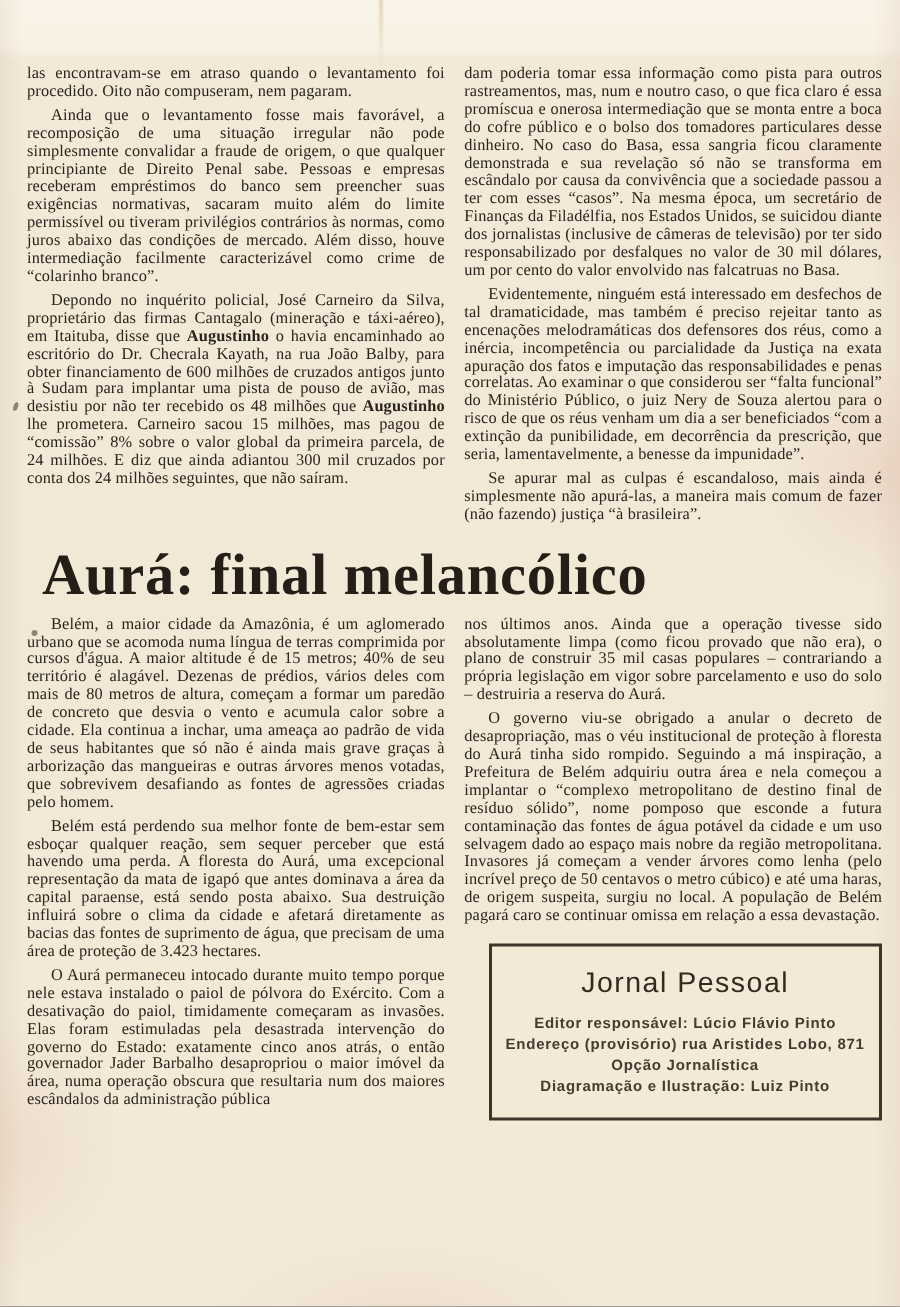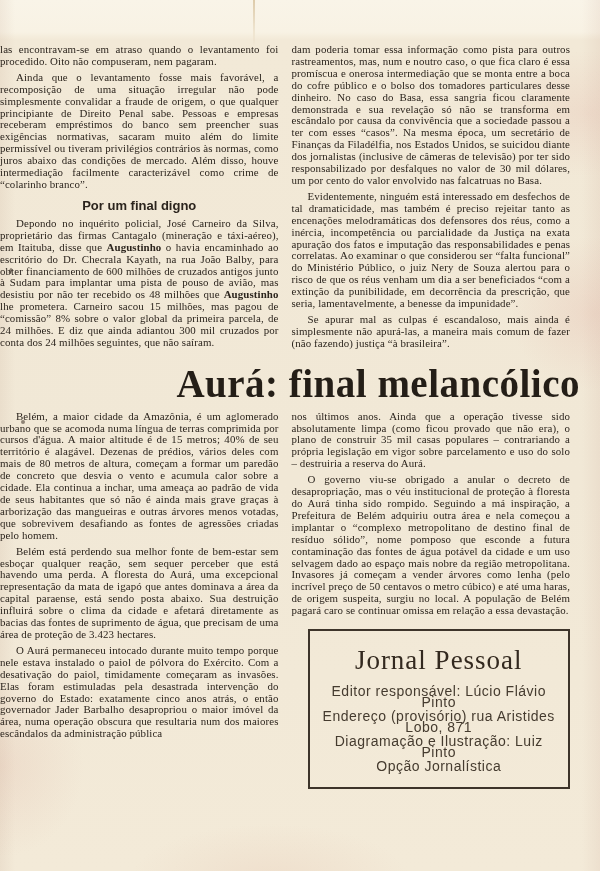--- a/index.html
+++ b/index.html
@@ -14,65 +14,64 @@
       linear-gradient(to bottom, #f9f4e8 0, #f8f2e4 32px, #f2e9d7 40px, #f1e8d6 55%, #f3ead8 100%);
     font-family:"Liberation Serif","DejaVu Serif",serif;
     color:#2b241d;
   }
   .crease{position:absolute;left:253px;top:0;width:2px;height:46px;
     background:linear-gradient(to bottom, rgba(198,168,118,.55), rgba(198,168,118,0));
     filter:blur(.6px);}
   .speck{position:absolute;background:rgba(62,50,40,.55);border-radius:50%;}
   .speck.s1{left:9px;top:268px;width:3px;height:6px;transform:rotate(20deg);}
   .speck.s2{left:21px;top:420px;width:4px;height:4px;}
-  .content{position:absolute;left:0;top:44px;width:570px;}
+  .content{position:absolute;left:18px;top:44px;width:570px;}
   .cols{display:grid;grid-template-columns:1fr 1fr;column-gap:13px;}
   .para{
     margin:0 0 4px 0;font-size:10.9px;line-height:11.9px;text-align:justify;
     text-indent:16px;letter-spacing:.1px;
   }
   .para.cont{text-indent:0;}
   .subhead{
     margin:7px 0 5px 0;text-align:center;font-family:"Liberation Sans","DejaVu Sans",sans-serif;
     font-size:13px;font-weight:bold;color:#2b241d;
   }
   .headline{
-    margin:7px 0 5px 0;text-align:right;transform:translateX(10px);
+    margin:7px 0 5px 0;text-align:left;transform:translateX(10px);
     font-size:39px;font-weight:bold;letter-spacing:.5px;color:#241e17;
     font-family:"Liberation Serif","DejaVu Serif",serif;
   }
   .masthead-box{
     margin:12px 0 0 16px;border:2px solid #3d342a;padding:10px 6px 12px 6px;
     text-align:center;
   }
   .masthead-title{
-    margin:4px 0 10px 0;font-size:27px;font-weight:normal;letter-spacing:1px;color:#33291f;
-    font-family:Liberation Serif, serif;
+    margin:4px 0 10px 0;font-size:19px;font-weight:normal;letter-spacing:1px;color:#33291f;
+    font-family:Liberation Sans, sans-serif;
   }
   .credit{
     margin:0 0 3px 0;font-family:"Liberation Sans","DejaVu Sans",sans-serif;
-    font-size:14px;font-weight:normal;letter-spacing:.5px;line-height:11px;color:#453b2f;
+    font-size:10px;font-weight:bold;letter-spacing:.5px;line-height:11px;color:#453b2f;
   }
   b{font-weight:bold;}
 </style>
 </head>
 <body>
 
 <div class="page">
   <div class="crease"></div>
   <div class="speck s1"></div>
   <div class="speck s2"></div>
 
   <div class="content">
 
     <section class="cols">
       <div class="col">
         <p class="para cont">las encontravam-se em atraso quando o levantamento foi procedido. Oito não compuseram, nem pagaram.</p>
         <p class="para">Ainda que o levantamento fosse mais favorável, a recomposição de uma situação irregular não pode simplesmente convalidar a fraude de origem, o que qualquer principiante de Direito Penal sabe. Pessoas e empresas receberam empréstimos do banco sem preencher suas exigências normativas, sacaram muito além do limite permissível ou tiveram privilégios contrários às normas, como juros abaixo das condições de mercado. Além disso, houve intermediação facilmente caracterizável como crime de “colarinho branco”.</p>
-        <h3 class="subhead">Por um final digno</h3>
         <p class="para">Depondo no inquérito policial, José Carneiro da Silva, proprietário das firmas Cantagalo (mineração e táxi-aéreo), em Itaituba, disse que <b>Augustinho</b> o havia encaminhado ao escritório do Dr. Checrala Kayath, na rua João Balby, para obter financiamento de 600 milhões de cruzados antigos junto à Sudam para implantar uma pista de pouso de avião, mas desistiu por não ter recebido os 48 milhões que <b>Augustinho</b> lhe prometera. Carneiro sacou 15 milhões, mas pagou de “comissão” 8% sobre o valor global da primeira parcela, de 24 milhões. E diz que ainda adiantou 300 mil cruzados por conta dos 24 milhões seguintes, que não saíram.</p>
       </div>
       <div class="col">
         <p class="para cont">dam poderia tomar essa informação como pista para outros rastreamentos, mas, num e noutro caso, o que fica claro é essa promíscua e onerosa intermediação que se monta entre a boca do cofre público e o bolso dos tomadores particulares desse dinheiro. No caso do Basa, essa sangria ficou claramente demonstrada e sua revelação só não se transforma em escândalo por causa da convivência que a sociedade passou a ter com esses “casos”. Na mesma época, um secretário de Finanças da Filadélfia, nos Estados Unidos, se suicidou diante dos jornalistas (inclusive de câmeras de televisão) por ter sido responsabilizado por desfalques no valor de 30 mil dólares, um por cento do valor envolvido nas falcatruas no Basa.</p>
         <p class="para">Evidentemente, ninguém está interessado em desfechos de tal dramaticidade, mas também é preciso rejeitar tanto as encenações melodramáticas dos defensores dos réus, como a inércia, incompetência ou parcialidade da Justiça na exata apuração dos fatos e imputação das responsabilidades e penas correlatas. Ao examinar o que considerou ser “falta funcional” do Ministério Público, o juiz Nery de Souza alertou para o risco de que os réus venham um dia a ser beneficiados “com a extinção da punibilidade, em decorrência da prescrição, que seria, lamentavelmente, a benesse da impunidade”.</p>
         <p class="para">Se apurar mal as culpas é escandaloso, mais ainda é simplesmente não apurá-las, a maneira mais comum de fazer (não fazendo) justiça “à brasileira”.</p>
       </div>
     </section>
 
     <h1 class="headline">Aurá: final melancólico</h1>
@@ -84,20 +83,20 @@
         <p class="para">O Aurá permaneceu intocado durante muito tempo porque nele estava instalado o paiol de pólvora do Exército. Com a desativação do paiol, timidamente começaram as invasões. Elas foram estimuladas pela desastrada intervenção do governo do Estado: exatamente cinco anos atrás, o então governador Jader Barbalho desapropriou o maior imóvel da área, numa operação obscura que resultaria num dos maiores escândalos da administração pública</p>
       </div>
       <div class="col">
         <p class="para cont">nos últimos anos. Ainda que a operação tivesse sido absolutamente limpa (como ficou provado que não era), o plano de construir 35 mil casas populares – contrariando a própria legislação em vigor sobre parcelamento e uso do solo – destruiria a reserva do Aurá.</p>
         <p class="para">O governo viu-se obrigado a anular o decreto de desapropriação, mas o véu institucional de proteção à floresta do Aurá tinha sido rompido. Seguindo a má inspiração, a Prefeitura de Belém adquiriu outra área e nela começou a implantar o “complexo metropolitano de destino final de resíduo sólido”, nome pomposo que esconde a futura contaminação das fontes de água potável da cidade e um uso selvagem dado ao espaço mais nobre da região metropolitana. Invasores já começam a vender árvores como lenha (pelo incrível preço de 50 centavos o metro cúbico) e até uma haras, de origem suspeita, surgiu no local. A população de Belém pagará caro se continuar omissa em relação a essa devastação.</p>
 
         <div class="masthead-box">
           <h2 class="masthead-title">Jornal Pessoal</h2>
           <p class="credit">Editor responsável: Lúcio Flávio Pinto</p>
           <p class="credit">Endereço (provisório) rua Aristides Lobo, 871</p>
+          <p class="credit">Opção Jornalística</p>
           <p class="credit">Diagramação e Ilustração: Luiz Pinto</p>
-          <p class="credit">Opção Jornalística</p>
         </div>
       </div>
     </section>
 
   </div>
 </div>
 
 </body></html>

